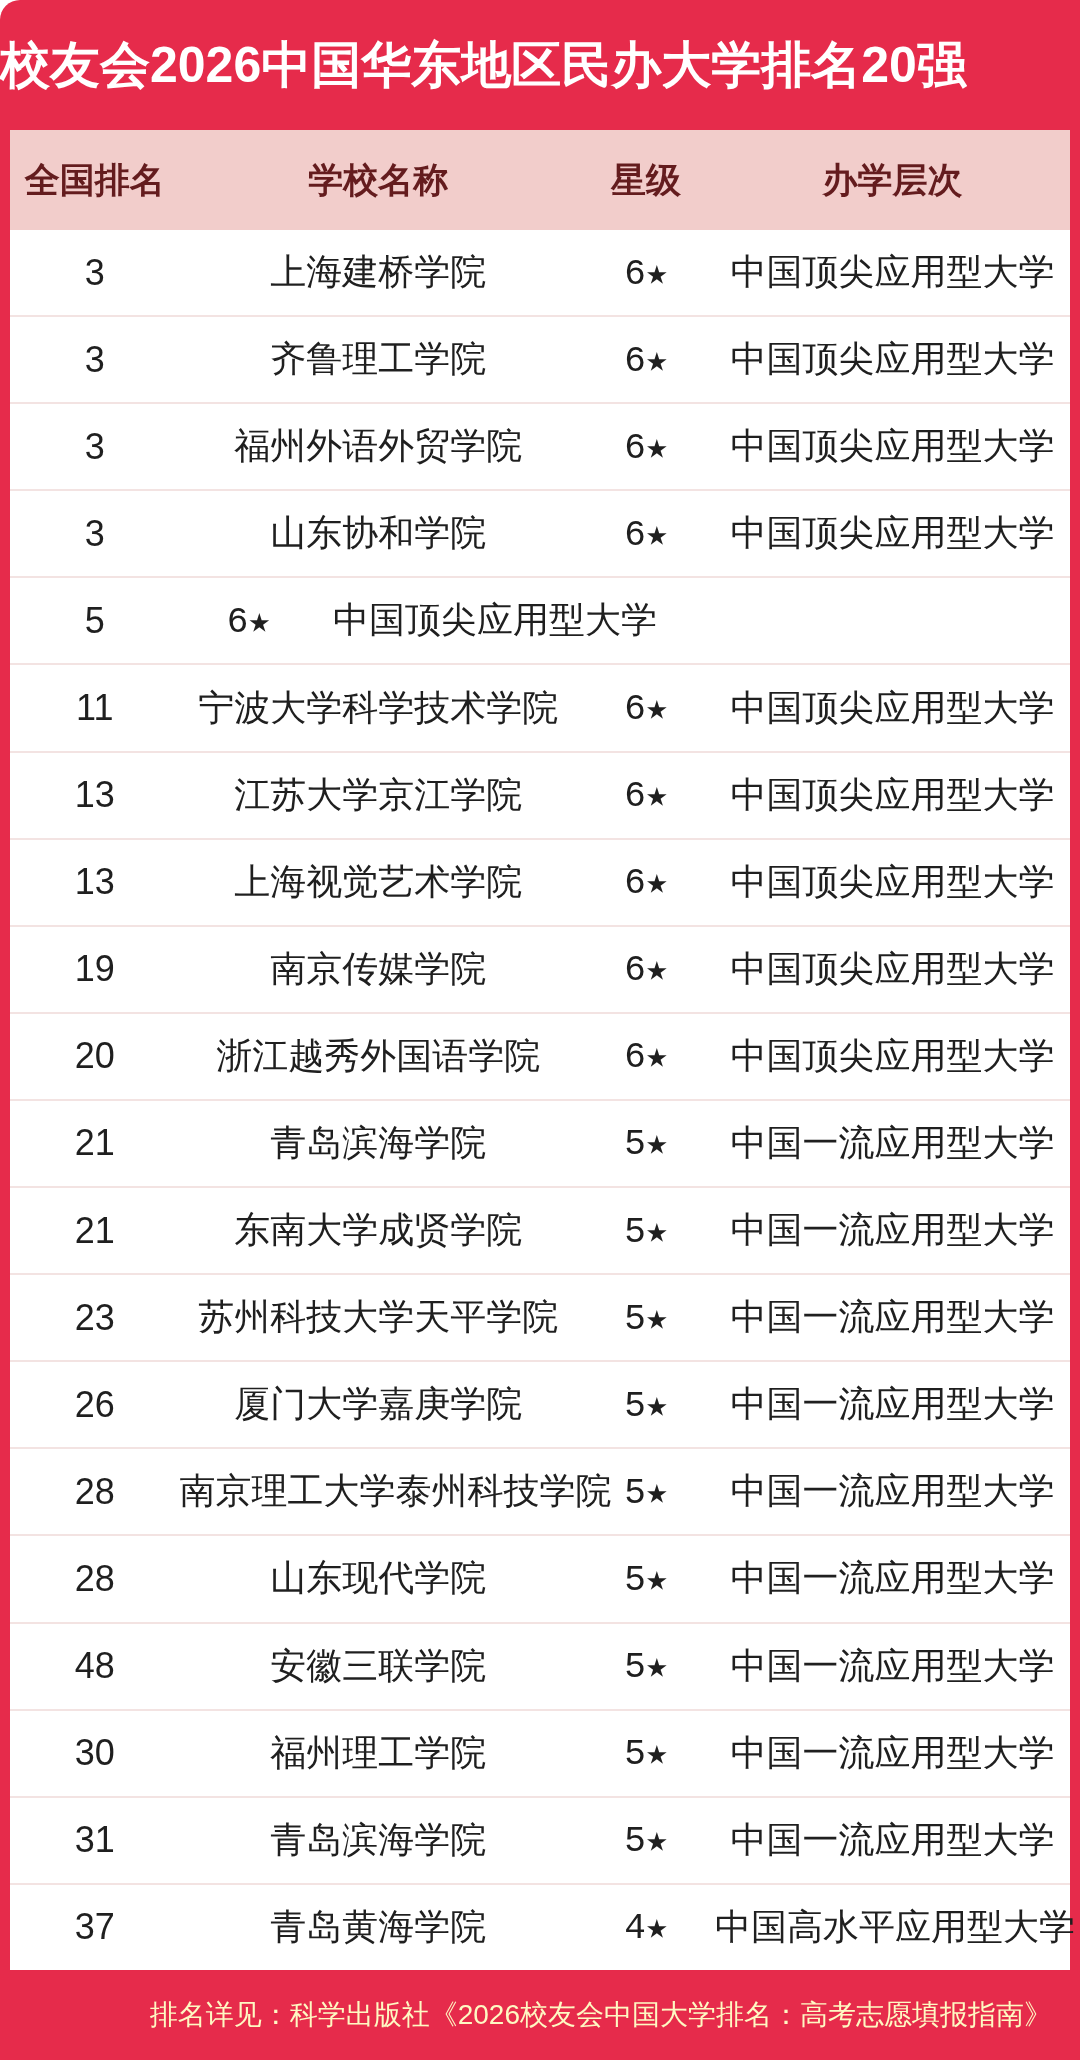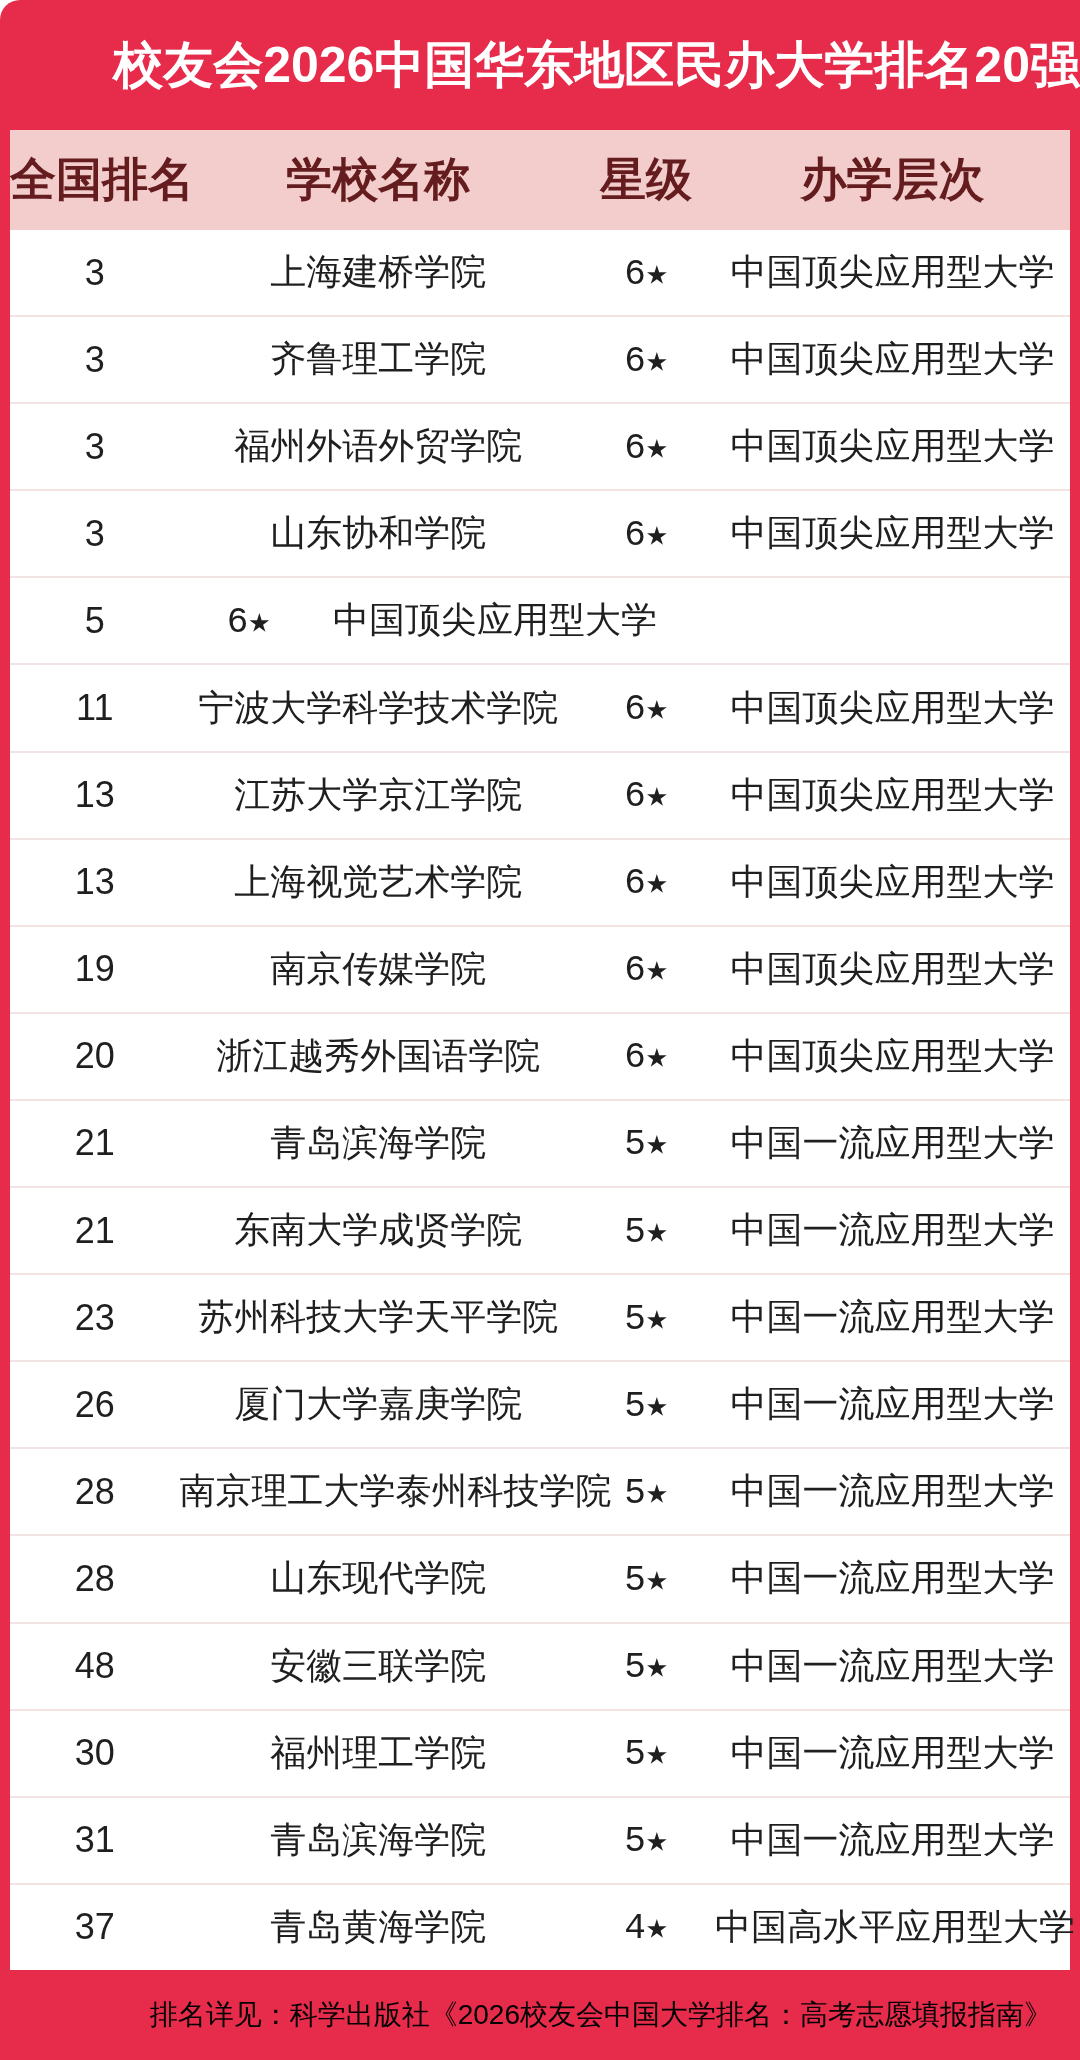--- a/index.html
+++ b/index.html
@@ -17,21 +17,21 @@
     overflow: hidden;
     display: flex;
     flex-direction: column;
   }
   
   .title-bar {
     height: 130px;
     flex: 0 0 130px;
     display: flex;
     align-items: center;
-    justify-content: flex-end;
+    justify-content: flex-start;
   }
   .title-bar h1 {
     margin: 0;
     color: #ffffff;
     font-size: 50px;
     font-weight: 900;
     letter-spacing: 0px;
     white-space: nowrap;
   }
   
@@ -42,21 +42,21 @@
     display: flex;
     flex-direction: column;
   }
   .thead {
     flex: 0 0 100px;
     background: #f2cdcb;
     display: flex;
     align-items: center;
     color: #641c1e;
     font-weight: 700;
-    font-size: 46px;
+    font-size: 35px;
   }
   .tbody {
     flex: 1 1 auto;
     display: flex;
     flex-direction: column;
   }
   .row {
     flex: 1 1 auto;
     display: flex;
     align-items: center;
@@ -80,21 +80,21 @@
   .footer-bar {
     flex: 0 0 90px;
     height: 90px;
     display: flex;
     align-items: center;
     justify-content: flex-end;
     padding-right: 28px;
     box-sizing: border-box;
   }
   .footer-bar .note {
-    color: #000000;
+    color: #fef9c3;
     font-size: 28px;
     white-space: nowrap;
   }
 </style>
 </head>
 <body>
 
 <div class="page">
 
   <div class="title-bar">

